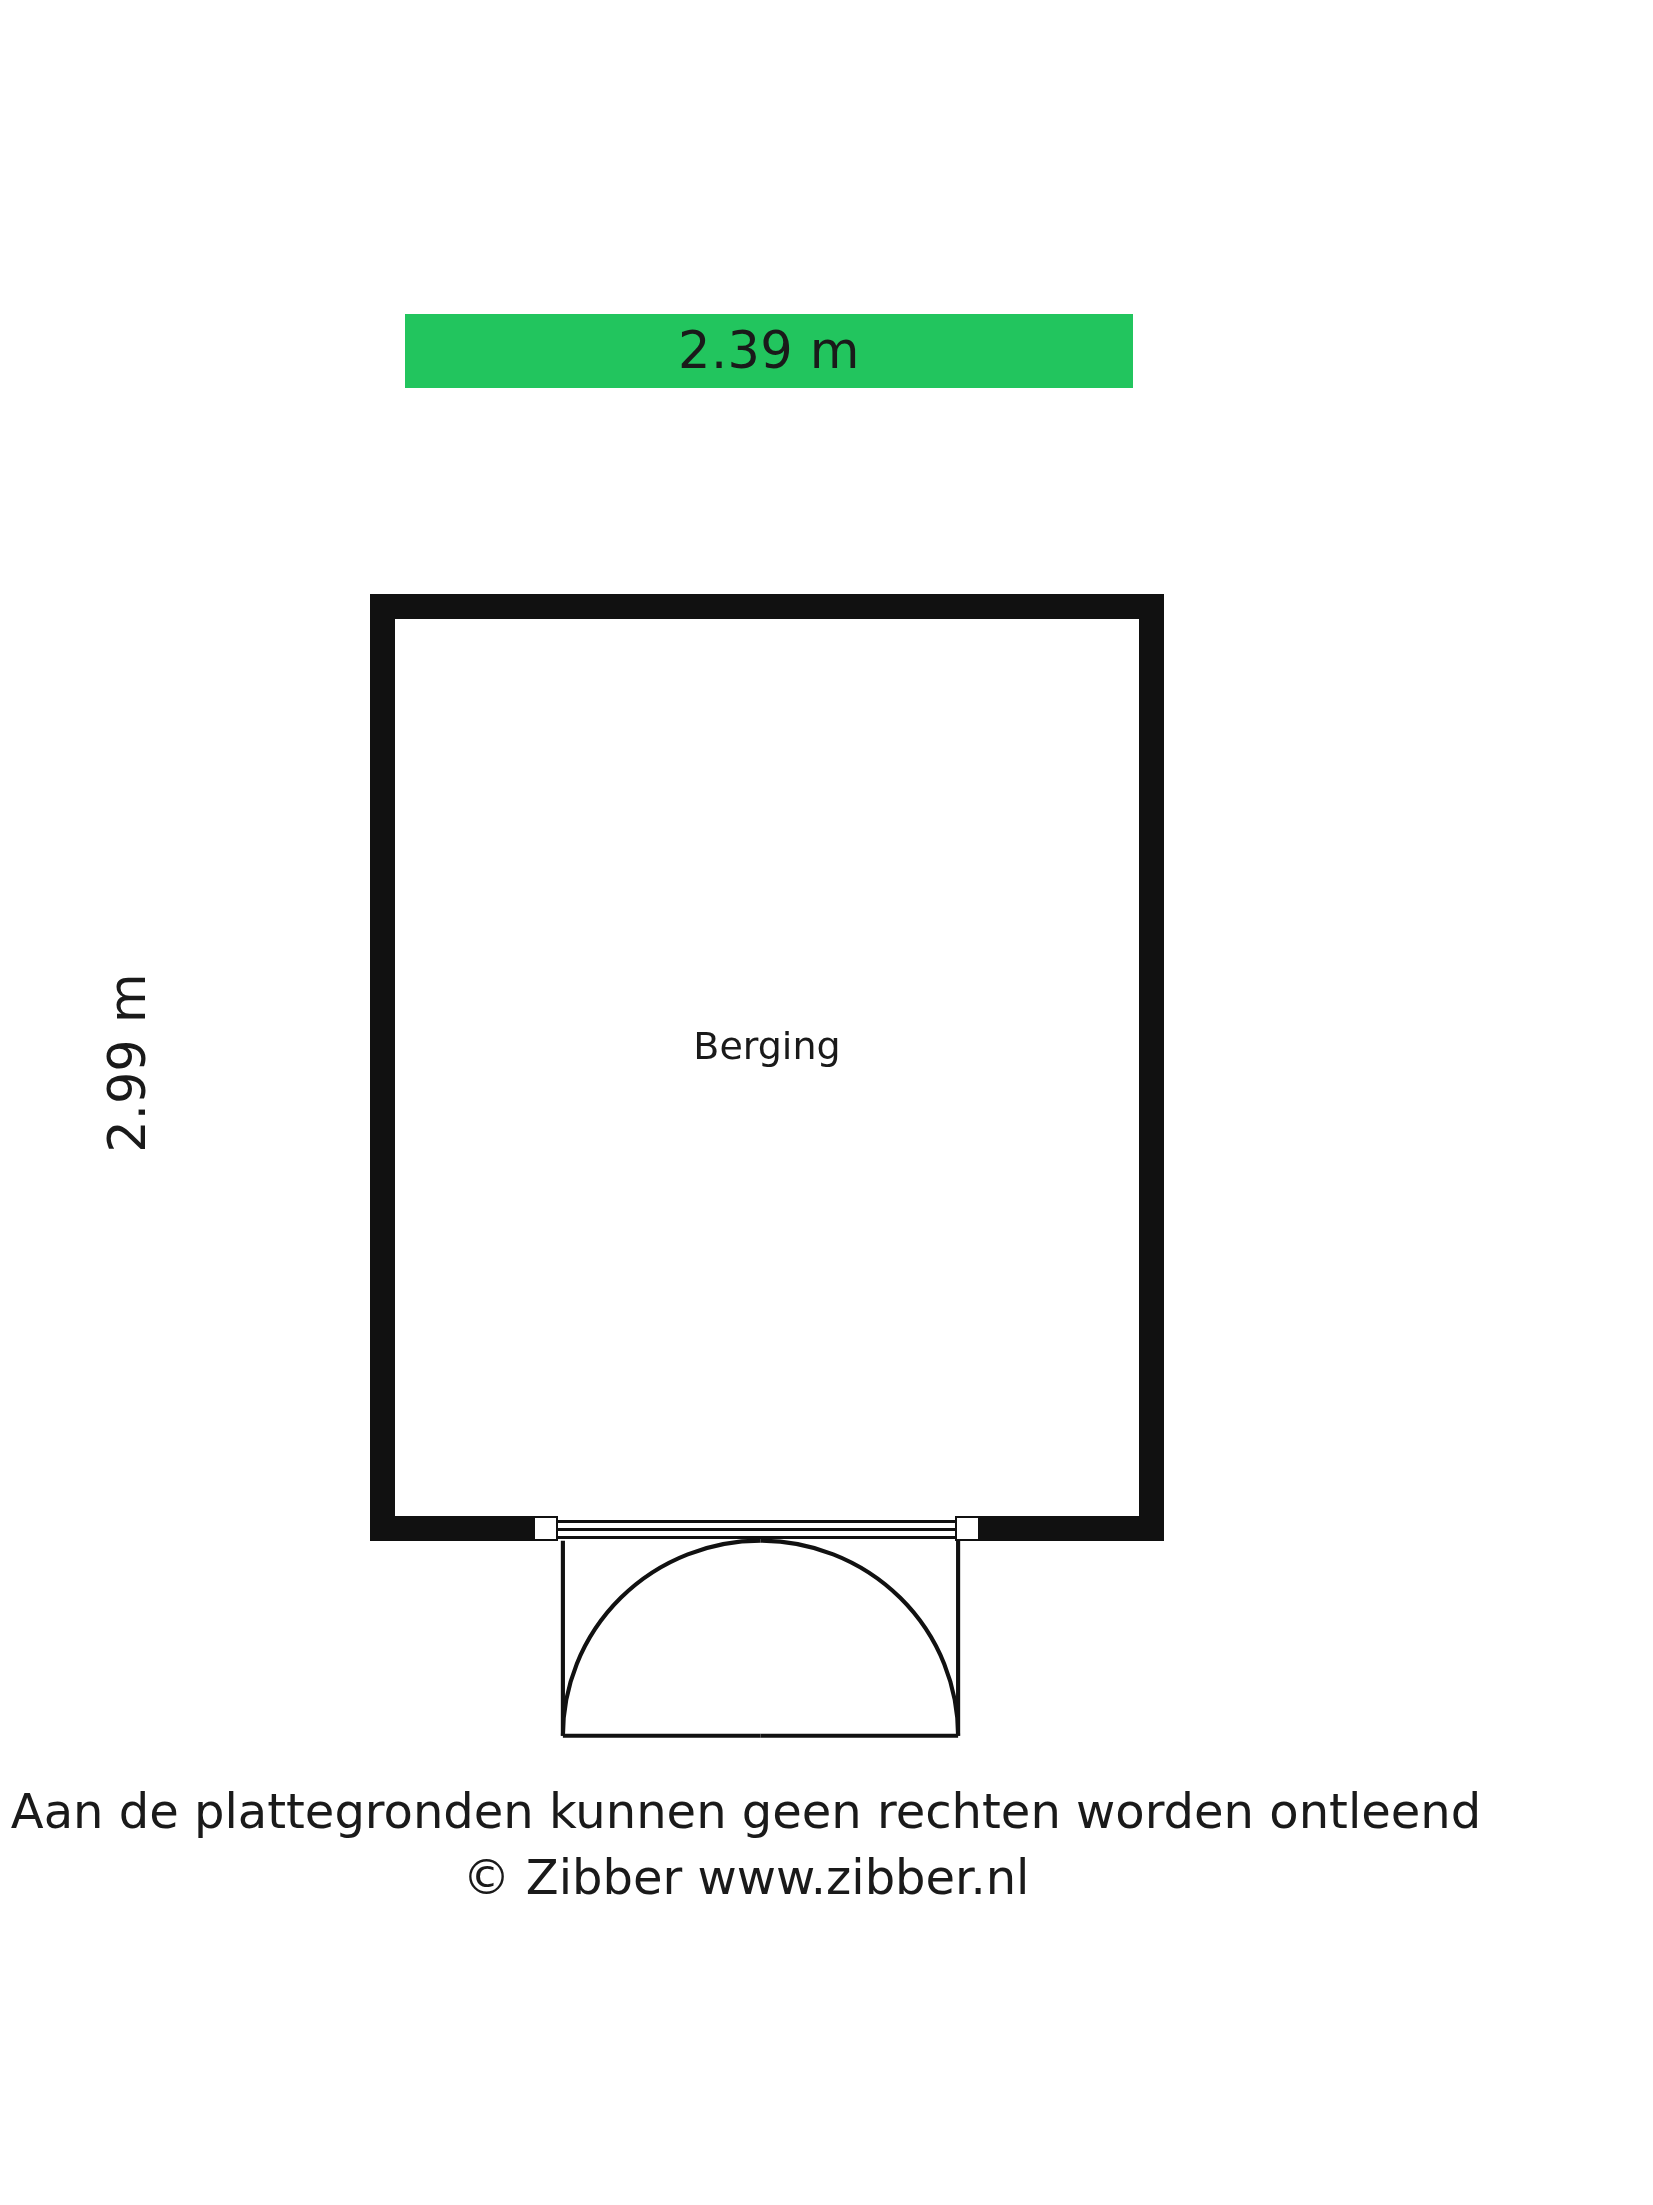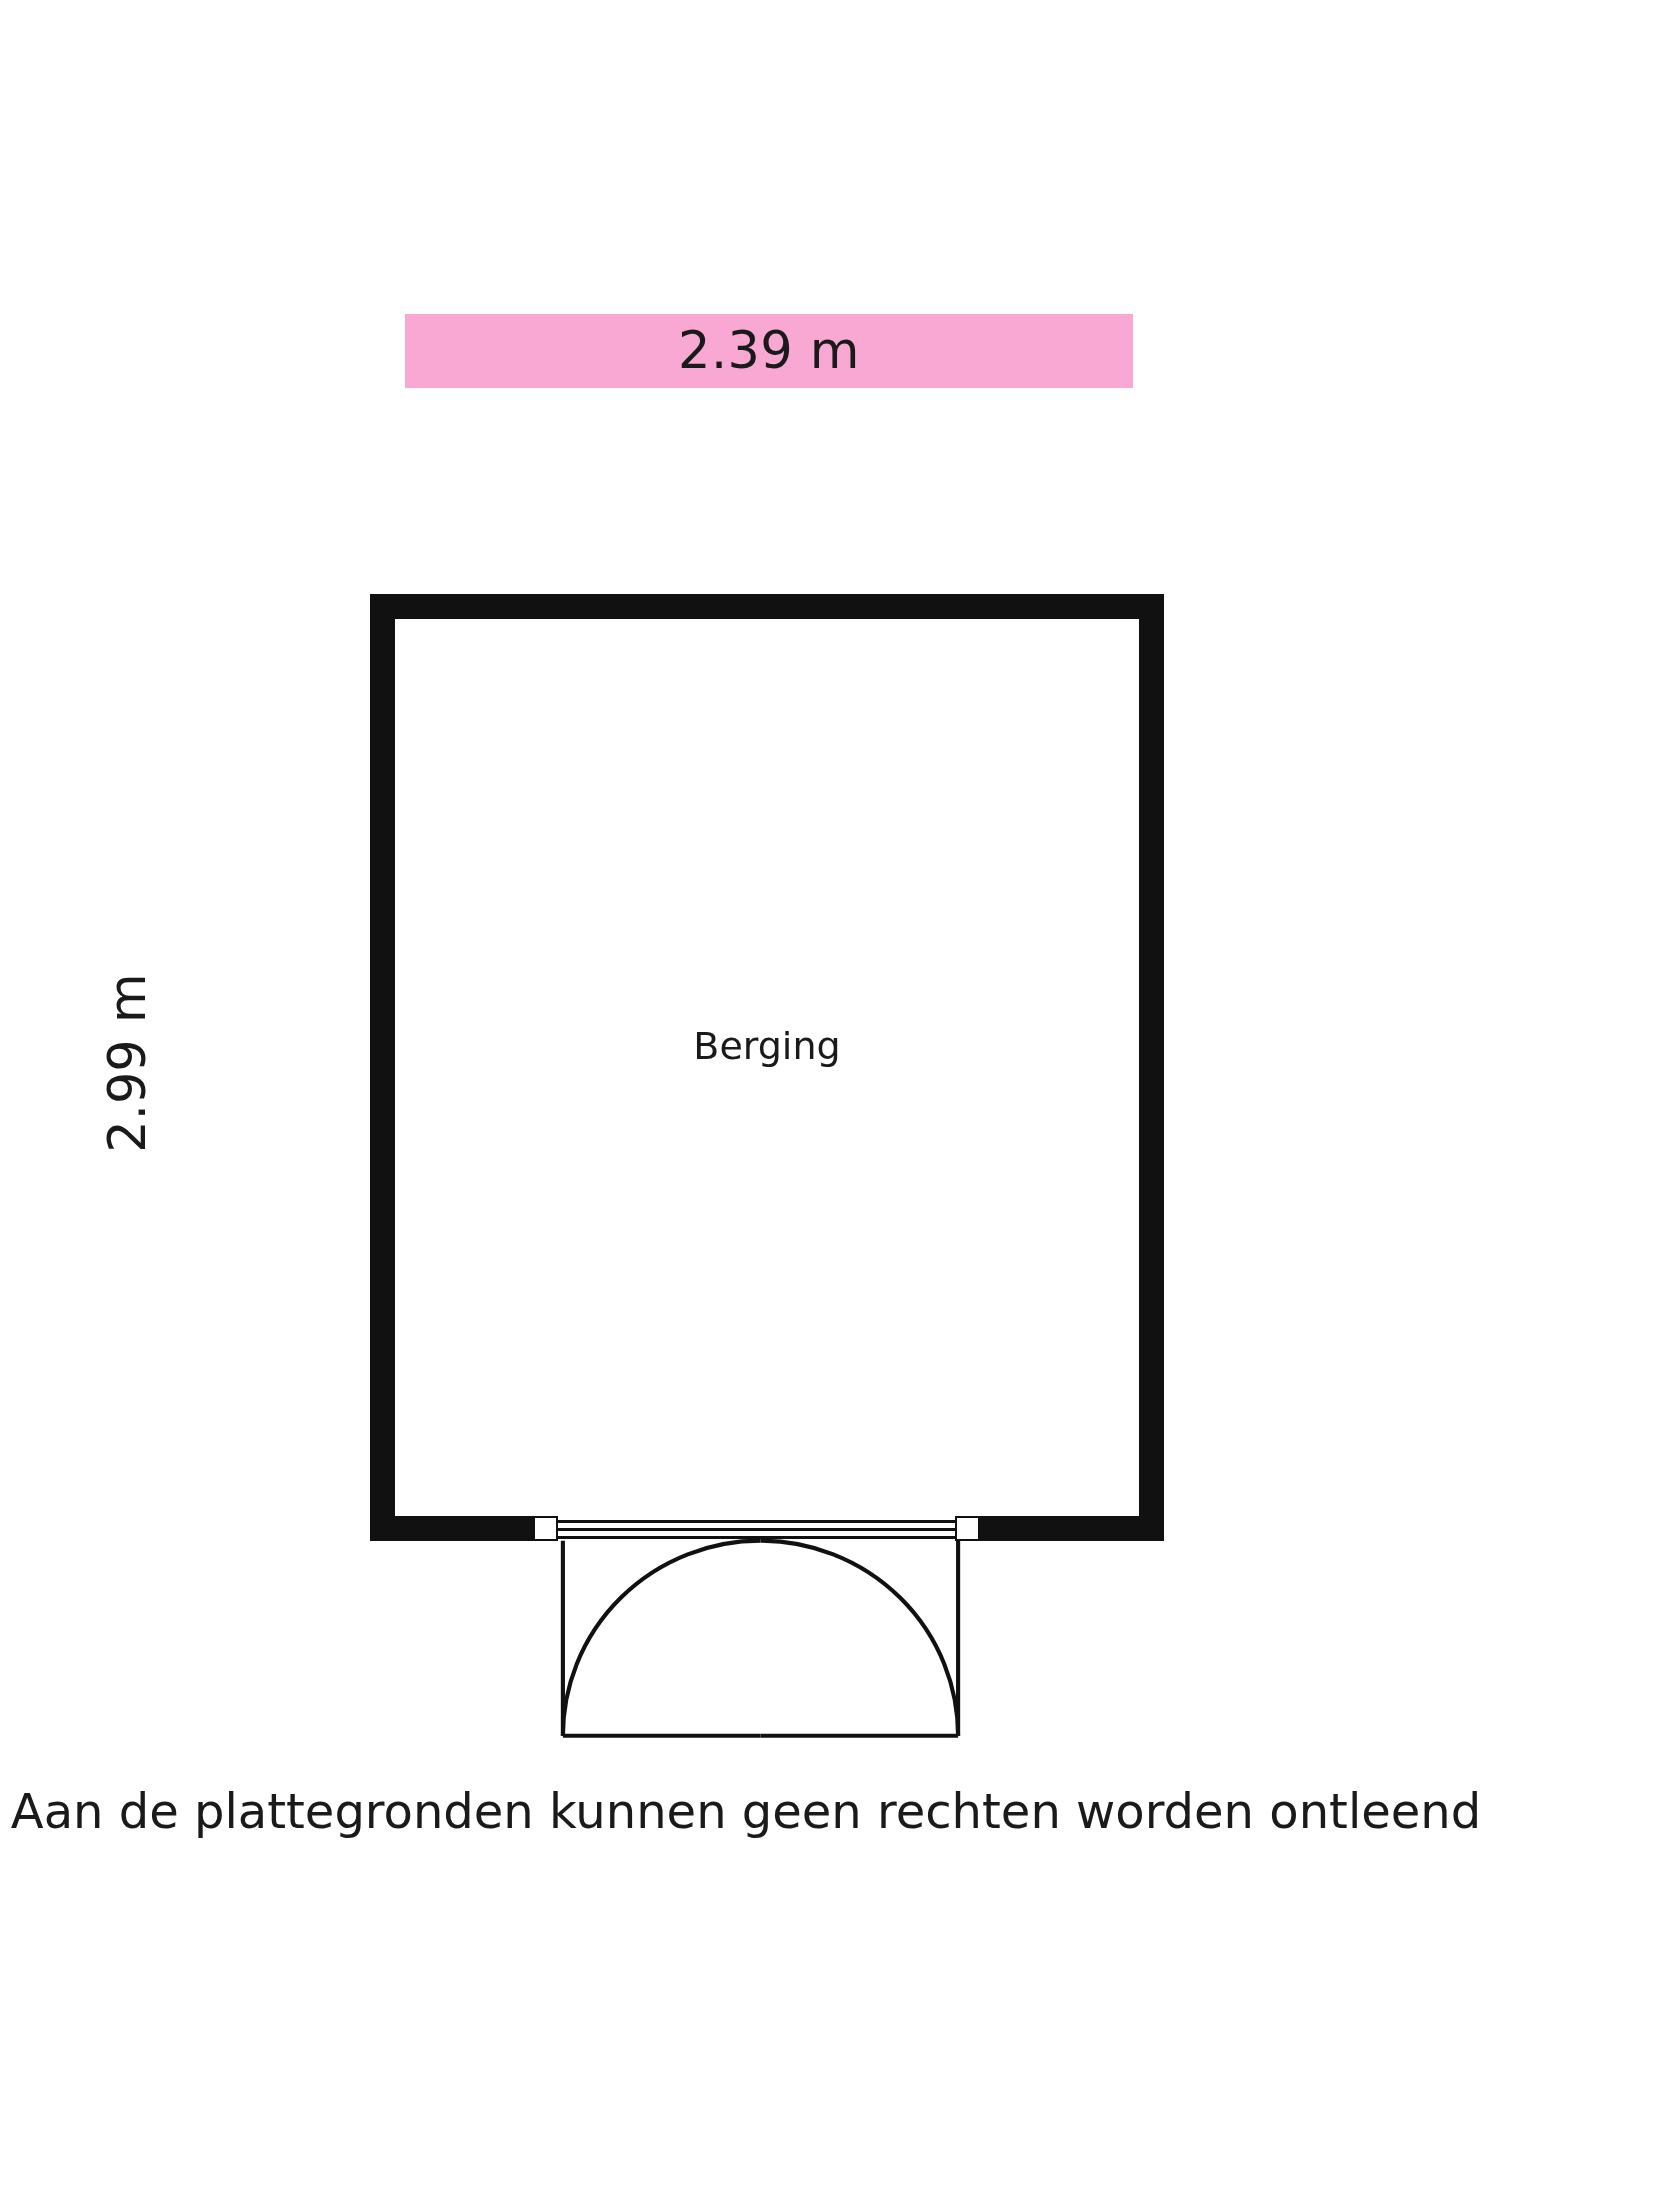--- a/index.html
+++ b/index.html
@@ -42,21 +42,21 @@
   }
   .dim-top .label {
     position: absolute;
     left: 0;
     top: 0;
     width: 728px;
     text-align: center;
     font-size: 51px;
     line-height: 74px;
     letter-spacing: 0.4px;
-    background: #f9a8d4;
+    background: #22c55e;
   }
   .dim-top .arrow-left,
   .dim-top .arrow-right {
     position: absolute;
     top: 22px;
     width: 0;
     height: 0;
     border-top: 16.5px solid transparent;
     border-bottom: 16.5px solid transparent;
   }
@@ -229,16 +229,17 @@
     <line x1="41" y1="244" x2="280" y2="244" stroke="#111111" stroke-width="5"></line>
     <line x1="280" y1="244" x2="519" y2="244" stroke="#111111" stroke-width="5"></line>
 
     <path d="M 280 8 A 239 236 0 0 0 41 244" fill="none" stroke="#111111" stroke-width="5"></path>
 
     <path d="M 280 8 A 239 236 0 0 1 519 244" fill="none" stroke="#111111" stroke-width="5"></path>
   </svg>
 
   <div class="footer">
     <div class="footer-line">Aan de plattegronden kunnen geen rechten worden ontleend</div>
+    <div class="footer-line">© Zibber www.zibber.nl</div>
   </div>
 
 </div>
 
 
 </body></html>

